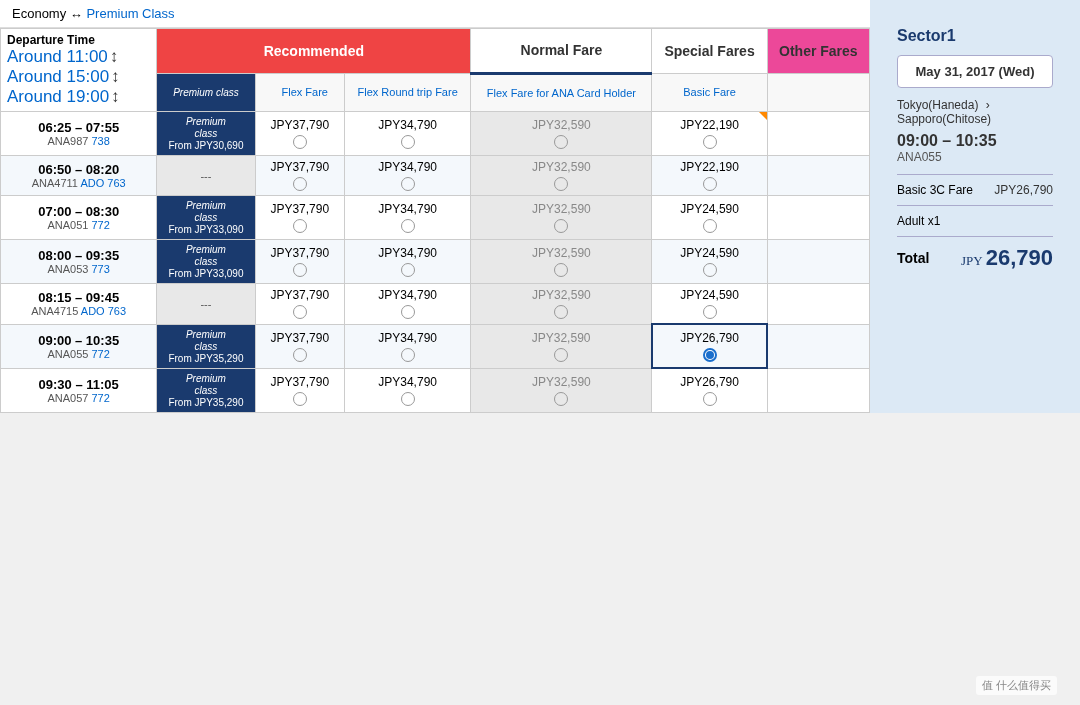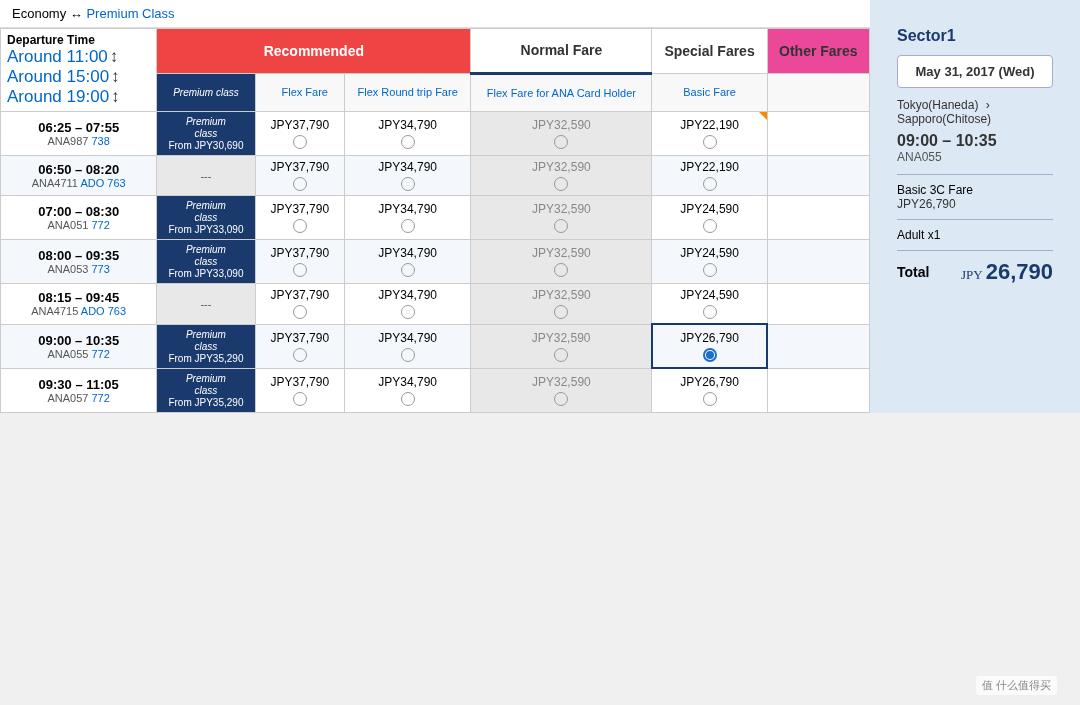--- a/index.html
+++ b/index.html
@@ -225,21 +225,20 @@
     }
     .sidebar .divider {
       border-top: 1px solid #aac;
       margin: 8px 0;
     }
     .sidebar .fare-line {
       display: flex;
       justify-content: space-between;
       font-size: 12px;
       margin-bottom: 6px;
-      flex-direction: column;
     }
     .sidebar .fare-price {
       color: #333;
       font-weight: normal;
     }
     .sidebar .adult-line {
       font-size: 12px;
       margin-bottom: 6px;
     }
     .sidebar .total-line {

